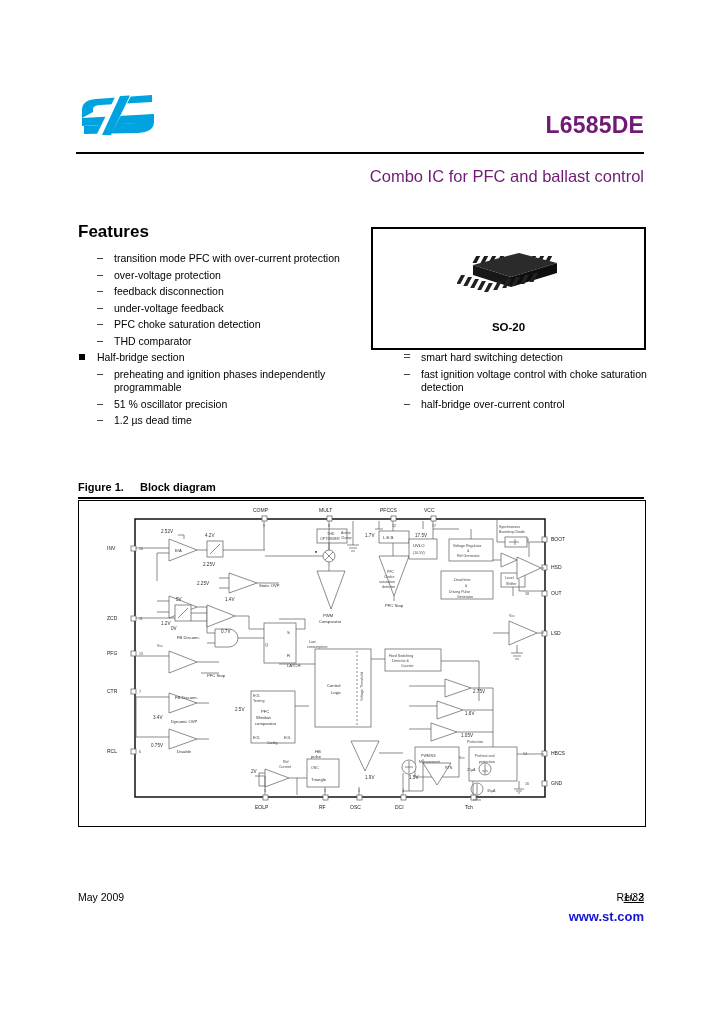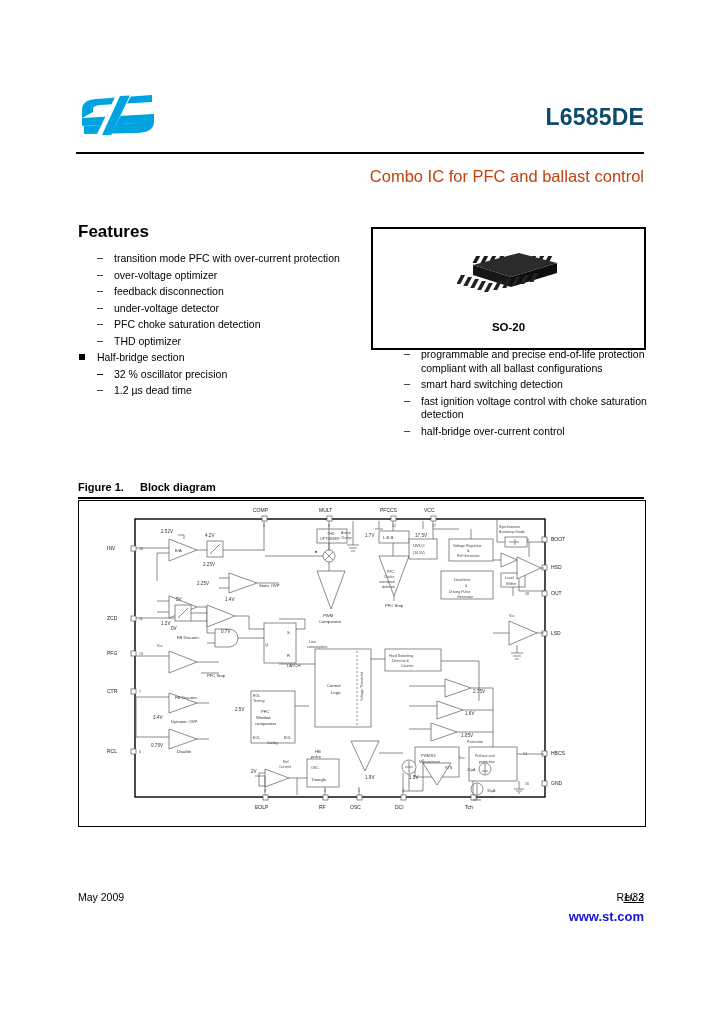--- a/index.html
+++ b/index.html
@@ -2,23 +2,23 @@
 <html><head>
 <meta charset="utf-8">
 <style>
   html,body{margin:0;padding:0;background:#808080;}
   body{font-family:"Liberation Sans",sans-serif;}
   .page{position:relative;width:720px;height:1012px;background:#ffffff;overflow:hidden;}
 
   
   .hdr{position:absolute;left:76px;top:92px;width:568px;height:62px;}
   .logo{position:absolute;left:0;top:0;width:84px;height:46px;}
-  .partno{position:absolute;right:0;top:12px;font-size:23px;font-weight:bold;letter-spacing:.2px;color:#0c4a6e;}
+  .partno{position:absolute;right:0;top:20px;font-size:23px;font-weight:bold;letter-spacing:.2px;color:#701a75;}
   .hdr-rule{position:absolute;left:76px;top:152px;width:568px;height:2px;background:#000;}
-  .subtitle{position:absolute;right:76px;top:167px;font-size:16.5px;color:#c2410c;}
+  .subtitle{position:absolute;right:76px;top:167px;font-size:16.5px;color:#701a75;}
 
   
   .features-h{position:absolute;left:78px;top:222px;font-size:17px;font-weight:bold;color:#000;}
   .featcol{position:absolute;left:78px;top:252px;width:290px;font-size:10.5px;color:#000;}
   .featcol2{position:absolute;left:385px;top:348px;width:262px;font-size:10.5px;color:#000;}
   .l1{position:relative;padding-left:19px;margin-bottom:3px;line-height:13.5px;}
   .l1 .bullet{position:absolute;left:1px;top:3px;width:6px;height:6px;background:#000;}
   .l2{position:relative;padding-left:36px;margin-bottom:3px;line-height:13.5px;}
   .l2 .dash{position:absolute;left:19px;top:-1px;font-size:11px;}
 
@@ -59,37 +59,37 @@
     </div>
     <div class="partno">L6585DE</div>
   </div>
   <div class="hdr-rule"></div>
   <div class="subtitle">Combo IC for PFC and ballast control</div>
 
   <div class="features-h">Features</div>
 
   <div class="featcol">
     <div class="l2"><span class="dash">–</span><span>transition mode PFC with over-current protection</span></div>
-    <div class="l2"><span class="dash">–</span><span>over-voltage optimizer</span></div>
+    <div class="l2"><span class="dash">–</span><span>over-voltage protection</span></div>
     <div class="l2"><span class="dash">–</span><span>feedback disconnection</span></div>
-    <div class="l2"><span class="dash">–</span><span>under-voltage detector</span></div>
+    <div class="l2"><span class="dash">–</span><span>under-voltage feedback</span></div>
     <div class="l2"><span class="dash">–</span><span>PFC choke saturation detection</span></div>
-    <div class="l2"><span class="dash">–</span><span>THD optimizer</span></div>
+    <div class="l2"><span class="dash">–</span><span>THD comparator</span></div>
 
     <div class="l1" style="margin-top:2px;">
       <span class="bullet"></span>
       <span>Half-bridge section</span>
     </div>
+    <div class="l2"><span class="dash">–</span><span>preheating and ignition phases independently programmable</span></div>
+    <div class="l2"><span class="dash">–</span><span>51 % oscillator precision</span></div>
+    <div class="l2"><span class="dash">–</span><span>1.2 µs dead time</span></div>
+  </div>
+
+  <div class="featcol2">
     <div class="l2"><span class="dash">–</span></div>
-    <div class="l2"><span class="dash">–</span><span>32 % oscillator precision</span></div>
-    <div class="l2"><span class="dash">–</span><span>1.2 µs dead time</span></div>
-  </div>
-
-  <div class="featcol2">
-    <div class="l2"><span class="dash">–</span><span>programmable and precise end-of-life protection compliant with all ballast configurations</span></div>
     <div class="l2"><span class="dash">–</span><span>smart hard switching detection</span></div>
     <div class="l2"><span class="dash">–</span><span>fast ignition voltage control with choke saturation detection</span></div>
     <div class="l2"><span class="dash">–</span><span>half-bridge over-current control</span></div>
   </div>
 
   <div class="pkgbox">
     <div class="pkg-img">
       <svg viewBox="0 0 110 52" width="110" height="52">
         <g>
 

